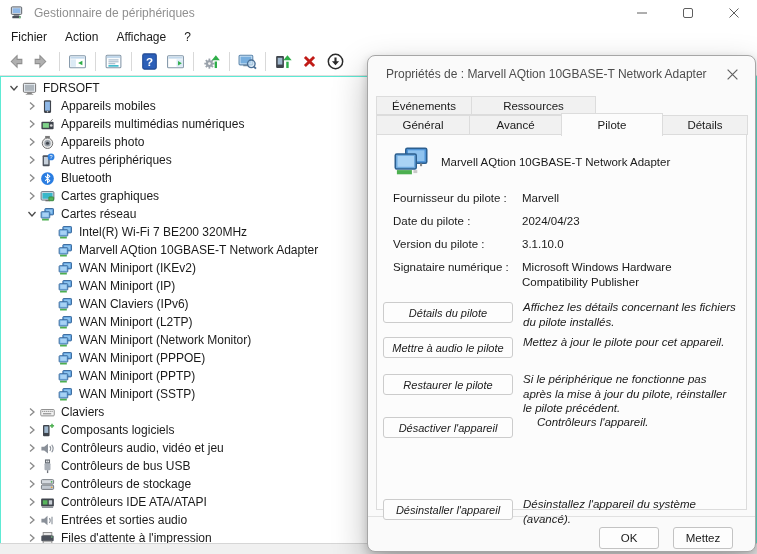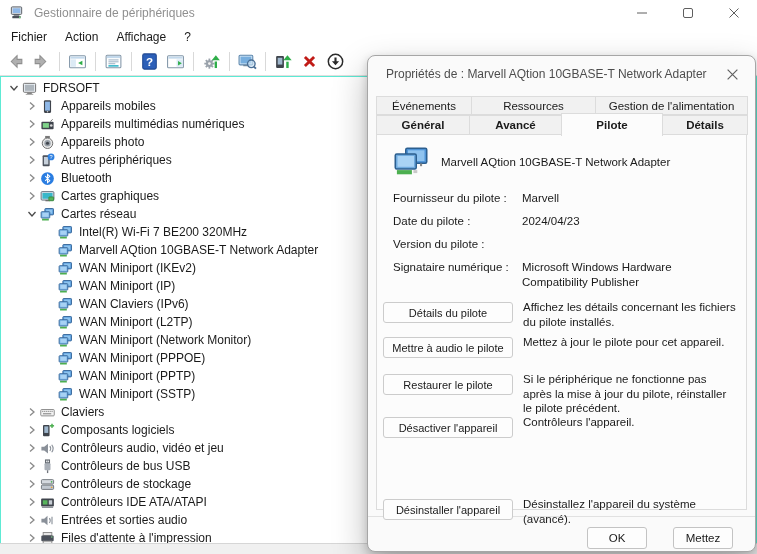--- a/index.html
+++ b/index.html
@@ -29,21 +29,21 @@
 
   
   .dialog{position:absolute;left:367px;top:55px;width:389px;height:497px;background:#fafafa;
           border:1px solid #a6a6a6;border-radius:8px;z-index:5;
           box-shadow:0 14px 34px rgba(0,0,0,.28),0 3px 9px rgba(0,0,0,.16);}
   .dlg-titlebar{height:36px;display:flex;align-items:center;padding:0 8px 0 18px;}
   .dlg-title{font-size:12px;color:#4d4d4d;white-space:nowrap;overflow:hidden;}
   .dlg-close{margin-left:auto;width:30px;height:28px;display:flex;align-items:center;justify-content:center;border-radius:4px;}
   .tabs{position:absolute;left:8px;right:8px;display:flex;}
   .tabs-back{top:40px;height:19px;}
-  .tabs-front{top:59px;height:20px;font-weight:bold;}
+  .tabs-front{top:59px;height:20px;}
   .tab{display:flex;align-items:center;justify-content:center;font-size:11.5px;color:#1a1a1a;
        background:#f1f1f1;border:1px solid #dcdcdc;margin-right:-1px;white-space:nowrap;}
   .tabs-back .tab:nth-child(1){width:96px;}
   .tabs-back .tab:nth-child(2){width:125px;}
   .tabs-back .tab:nth-child(3){flex:1;}
   .tabs-front .tab:nth-child(1){width:94px;}
   .tabs-front .tab:nth-child(2){width:93px;}
   .tabs-front .tab:nth-child(3){width:102px;}
   .tabs-front .tab:nth-child(4){flex:1;}
   .tab.active{background:#fcfcfc;border-bottom:none;margin-top:-2px;height:23px;position:relative;z-index:3;}
@@ -51,34 +51,34 @@
 
   .devheader{position:absolute;top:12px;left:16px;right:10px;display:flex;}
   .devicon{width:36px;height:30px;display:flex;}
   .devname{font-size:11.5px;color:#1a1a1a;margin:9px 0 0 12px;}
 
   .info{position:absolute;top:56px;left:16px;right:10px;font-size:11.5px;color:#1a1a1a;}
   .info-row{display:flex;margin-bottom:8px;line-height:15px;}
   .info-label{flex:0 0 129px;}
   .info-value{flex:1;}
 
-  .action-row{position:absolute;left:6px;right:8px;}
+  .action-row{position:absolute;left:6px;right:8px;font-style:italic;}
   .action-row:nth-of-type(1){top:165px;}
   .action-row:nth-of-type(2){top:200px;}
   .action-row:nth-of-type(3){top:237px;}
-  .action-row:nth-of-type(4){top:280px;}
+  .action-row:nth-of-type(4){top:280px;padding-left:14px;}
   .action-row:nth-of-type(5){top:319px;margin-top:43px;}
   .drv-btn{position:absolute;left:0;top:2px;width:130px;height:21px;background:#fdfdfd;border:1px solid #cccccc;
            border-radius:3px;font-size:11px;color:#1a1a1a;display:flex;align-items:center;justify-content:center;white-space:nowrap;}
   .drv-desc{margin-left:140px;font-size:11.5px;line-height:14.5px;color:#1a1a1a;}
 
   .dlg-footer{position:absolute;left:0;right:0;top:460px;height:36px;border-top:1px solid #e1e1e1;border-radius:0 0 8px 8px;}
   .dlg-btn{position:absolute;top:10px;width:60px;height:22px;background:#fdfdfd;border:1px solid #c3c3c3;border-radius:3px;
            font-size:11.5px;color:#1a1a1a;display:flex;align-items:center;justify-content:center;}
-  .dlg-btn.ok{right:108px;}
+  .dlg-btn.ok{right:96px;}
   .dlg-btn.cancel{right:22px;}
 </style>
 </head>
 <body>
 
 <div class="screen">
 
   <div class="titlebar">
     <span class="app-icon">
         <svg width="15" height="15" viewBox="0 0 16 16">
@@ -607,21 +607,20 @@
       <span class="dlg-title">Propriétés de : Marvell AQtion 10GBASE-T Network Adapter</span>
       <span class="dlg-close">
           <svg width="13" height="13" viewBox="0 0 12 12">
             <path d="M1.5 1.5 L10.5 10.5 M10.5 1.5 L1.5 10.5" stroke="#606060" stroke-width="1.1" fill="none"></path>
           </svg>
         </span>
     </div>
     <div class="tabs tabs-back" id="tabsBack">
         <span class="tab">Événements</span>
         <span class="tab">Ressources</span>
-        <span class="tab">Gestion de l'alimentation</span>
       </div>
     <div class="tabs tabs-front" id="tabsFront">
         <span class="tab">Général</span>
         <span class="tab">Avancé</span>
         <span class="tab active">Pilote</span>
         <span class="tab">Détails</span>
       </div>
 
     <div class="tabpage">
       <div class="devheader">
@@ -642,20 +641,21 @@
           <div class="info-row">
             <span class="info-label">Fournisseur du pilote :</span>
             <span class="info-value">Marvell</span>
           </div>
           <div class="info-row">
             <span class="info-label">Date du pilote :</span>
             <span class="info-value">2024/04/23</span>
           </div>
           <div class="info-row">
             <span class="info-label">Version du pilote :</span>
+            <span class="info-value">3.1.10.0</span>
           </div>
           <div class="info-row">
             <span class="info-label">Signataire numérique :</span>
             <span class="info-value">Microsoft Windows Hardware Compatibility Publisher</span>
           </div>
         </div>
       <div id="actions">
           <div class="action-row">
             <span class="drv-btn">Détails du pilote</span>
             <div class="drv-desc">Affichez les détails concernant les fichiers du pilote installés.</div>

